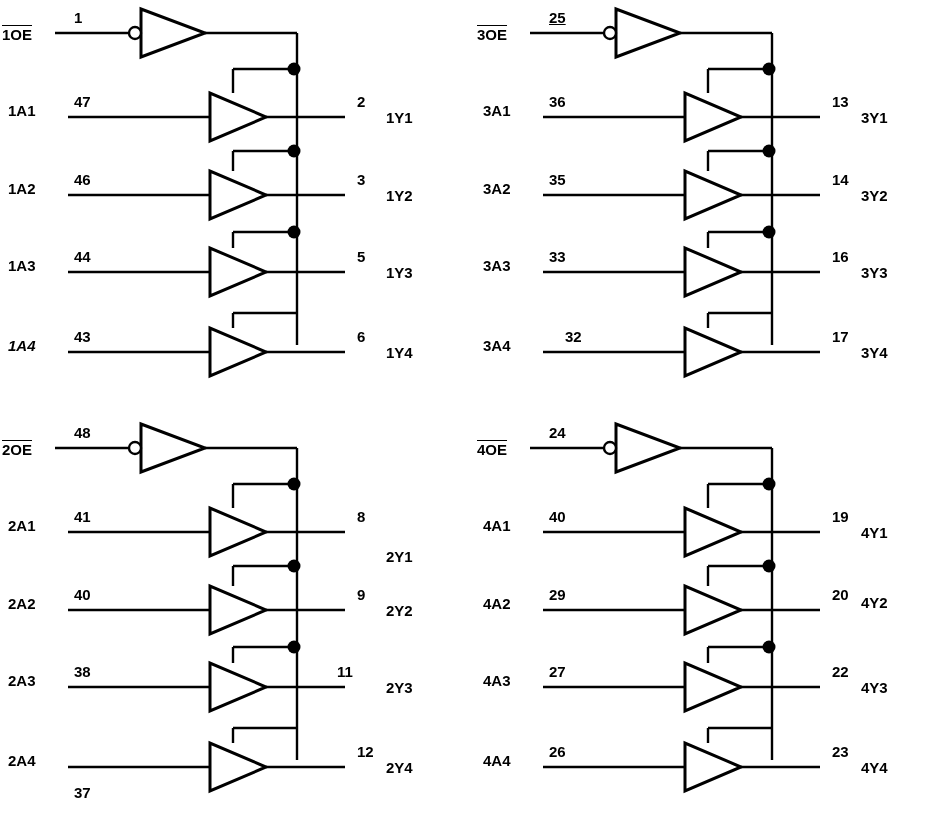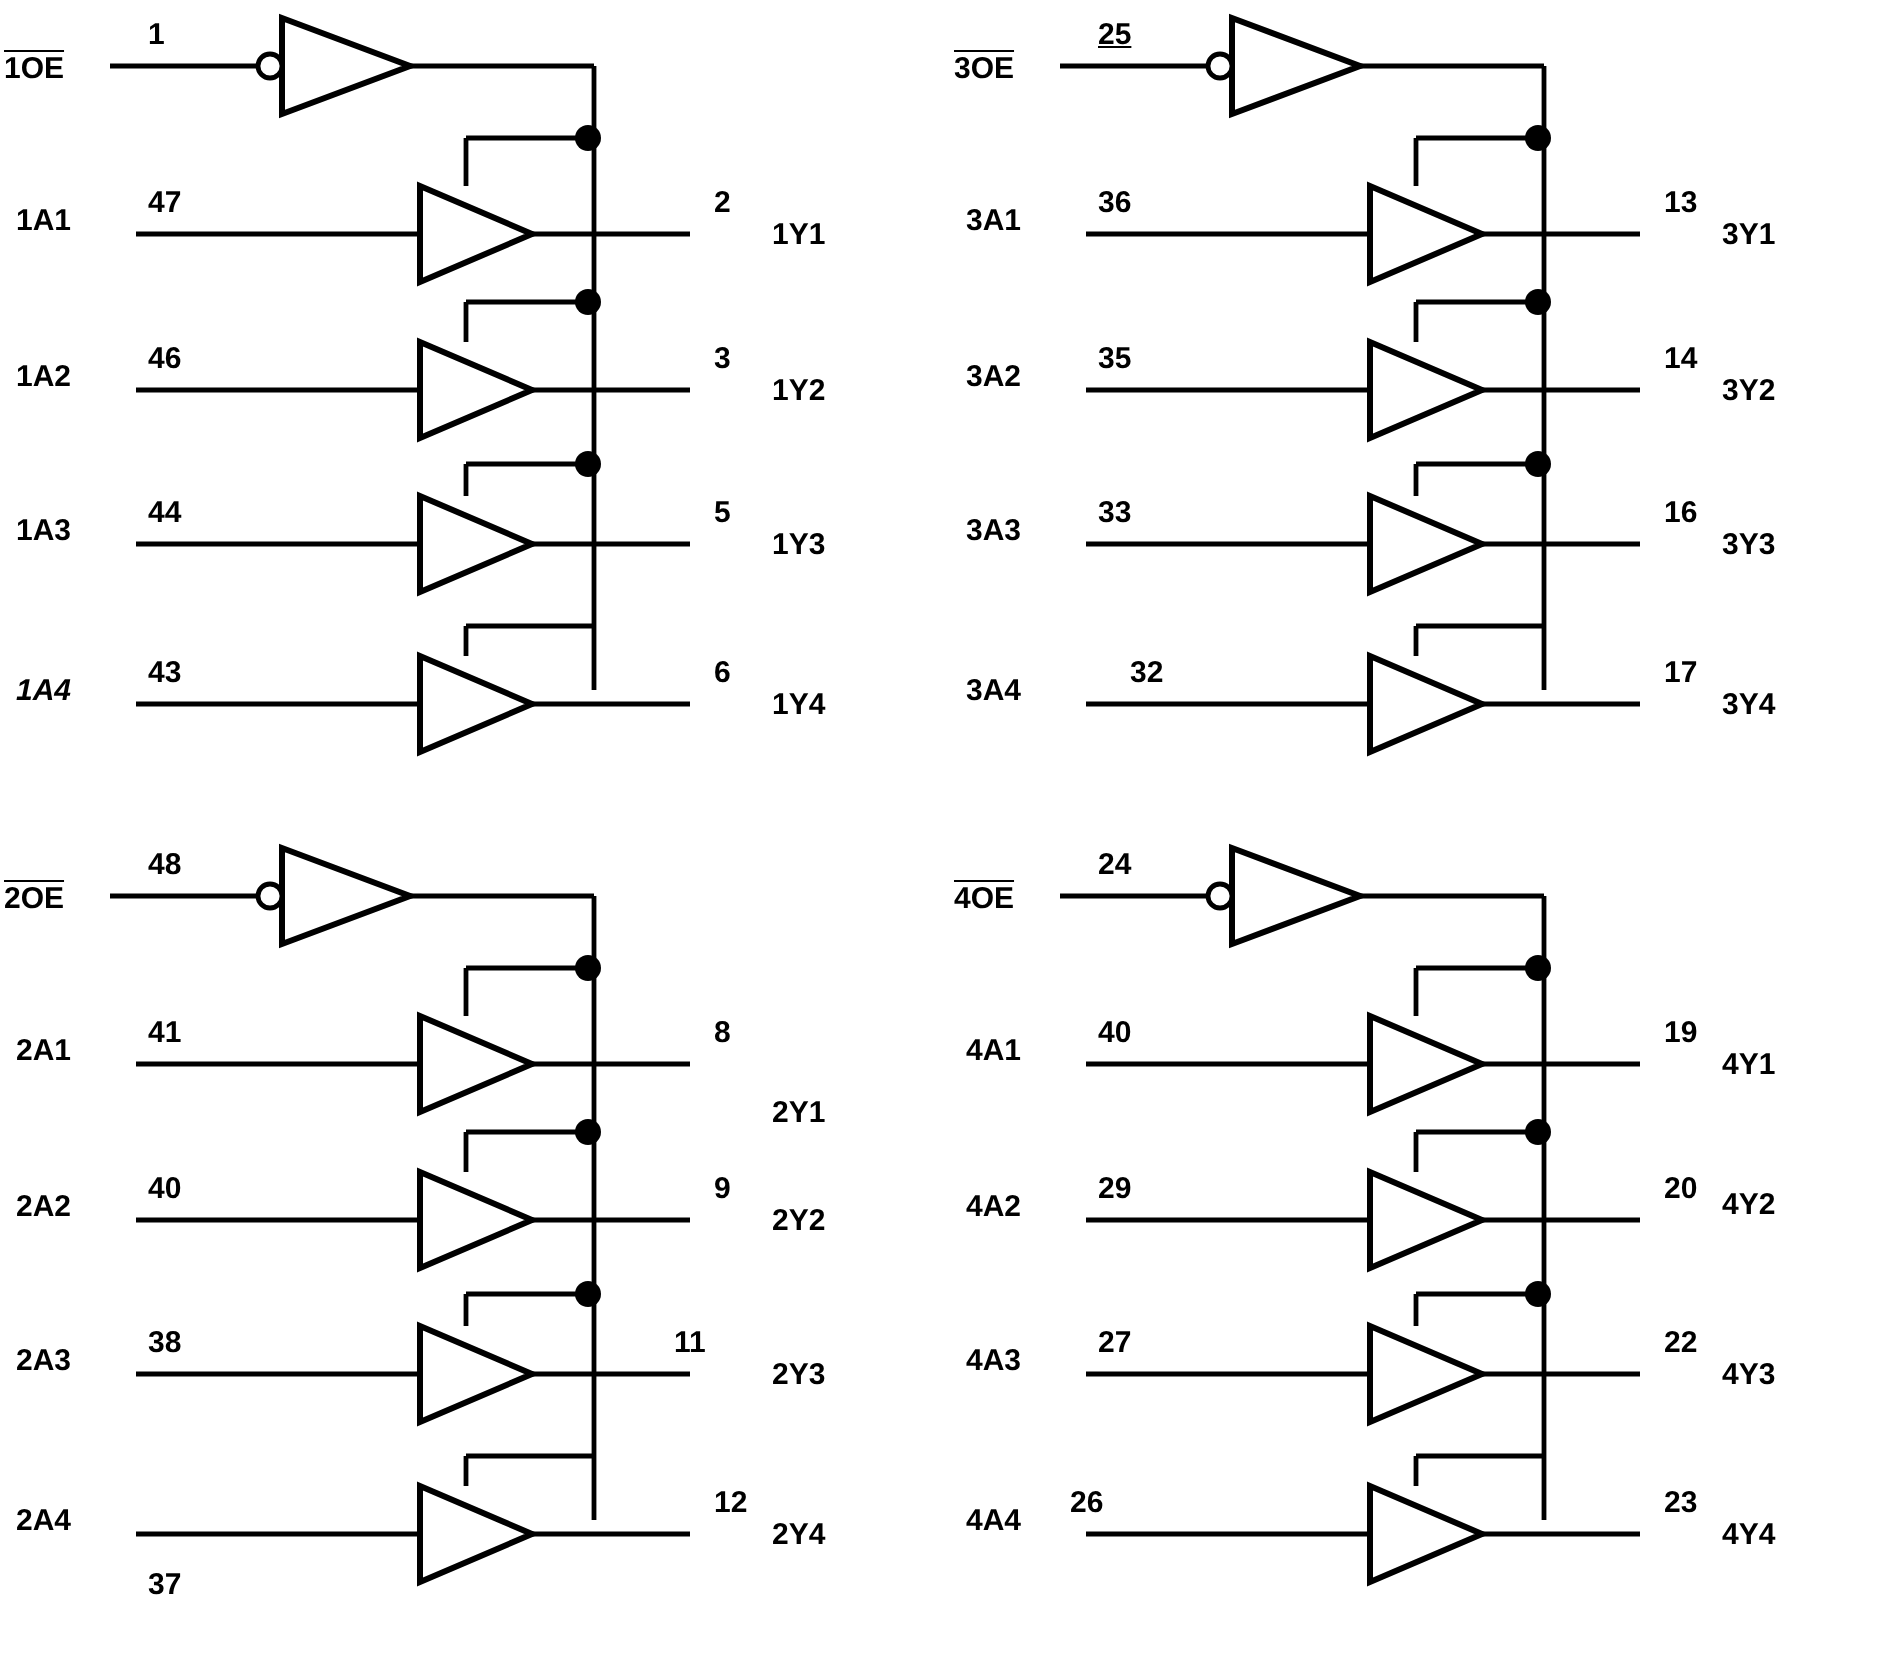--- a/index.html
+++ b/index.html
@@ -295,18 +295,18 @@
     <div class="lbl num" style="left:74px; top:172px;">29</div>
     <div class="lbl num" style="left:357px; top:172px;">20</div>
     <div class="lbl right-name" style="left:386px; top:180px;">4Y2</div>
 
     <div class="lbl left-name" style="left:8px; top:258px;">4A3</div>
     <div class="lbl num" style="left:74px; top:249px;">27</div>
     <div class="lbl num" style="left:357px; top:249px;">22</div>
     <div class="lbl right-name" style="left:386px; top:265px;">4Y3</div>
 
     <div class="lbl left-name" style="left:8px; top:338px;">4A4</div>
-    <div class="lbl num" style="left:60px; top:329px;text-align:center;">26</div>
+    <div class="lbl num" style="left:74px; top:329px;text-align:center;">26</div>
     <div class="lbl num" style="left:357px; top:329px;">23</div>
     <div class="lbl right-name" style="left:386px; top:345px;">4Y4</div>
   </div>
 
 </div>
 
 </body></html>

